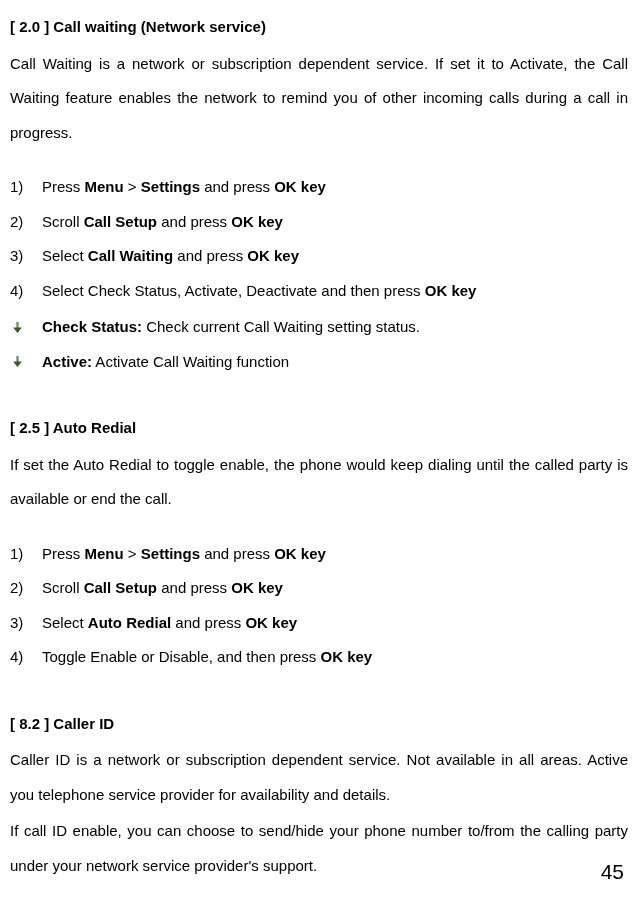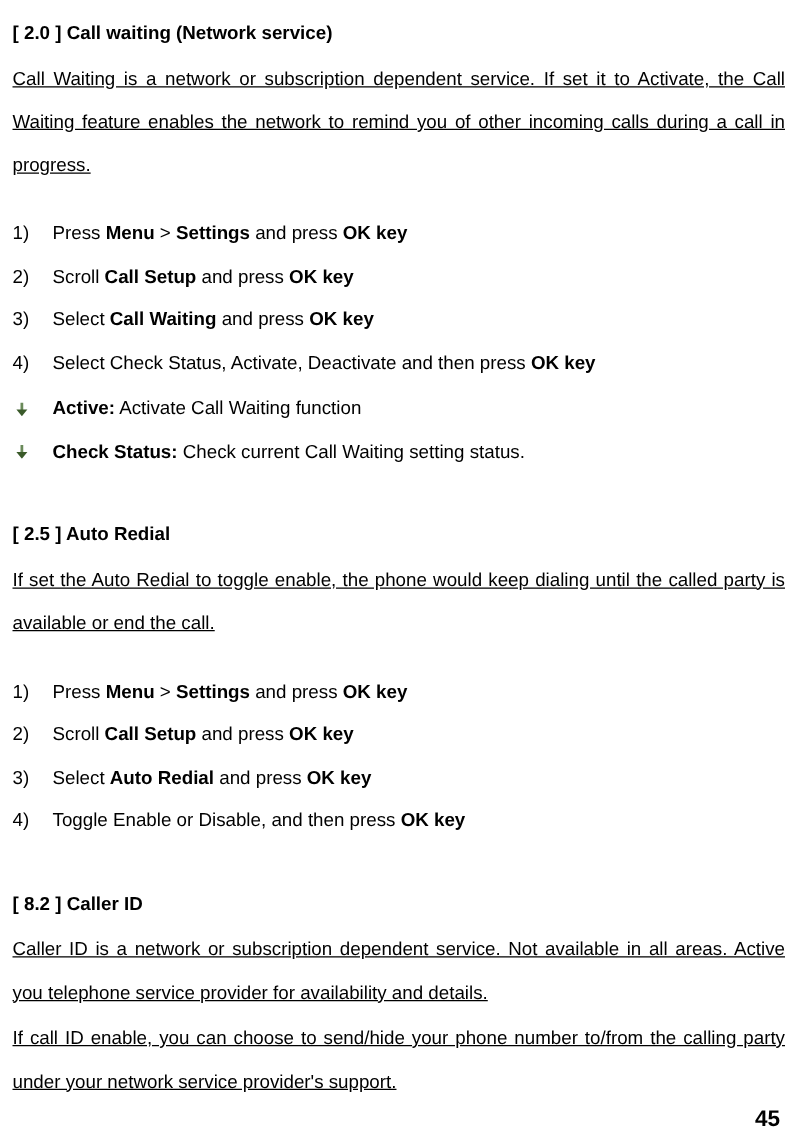--- a/index.html
+++ b/index.html
@@ -18,21 +18,20 @@
       color: #000;
       position: relative;
     }
     .section-heading {
       font-weight: bold;
       margin-bottom: 2px;
     }
     .body-text {
       text-align: justify;
       margin-bottom: 2px;
-      text-decoration: underline;
     }
     .ordered-list {
       margin-top: 20px;
       margin-bottom: 2px;
     }
     .list-item {
       display: flex;
       align-items: baseline;
       margin-bottom: 0;
     }
@@ -63,24 +62,23 @@
       flex: 1;
     }
     .bold {
       font-weight: bold;
     }
     .section-spacer {
       height: 30px;
     }
     .page-number {
       position: absolute;
-      bottom: 0;
+      bottom: 20px;
       right: 14px;
-      font-size: 18px;
-      font-weight: bold;
+      font-size: 21px;
     }
     .arrow-icon svg {
       width: 11px;
       height: 11px;
     }
   </style>
 </head>
 <body>
 
 <div class="section-heading">[ 2.0 ]    Call waiting (Network service)</div>
@@ -106,30 +104,30 @@
 </div>
 
 <div class="bullet-list">
   <div class="bullet-item">
     <span class="bullet-icon arrow-icon">
       <svg viewBox="0 0 10 10">
           <rect x="4" y="0" width="2" height="6" fill="#6a8a5a"></rect>
           <polygon points="1,5 9,5 5,10" fill="#3a5a2a"></polygon>
         </svg>
     </span>
-    <span class="bullet-content"><span class="bold">Active:</span><span> Activate Call Waiting function</span></span>
+    <span class="bullet-content"><span class="bold">Check Status:</span><span> Check current Call Waiting setting status.</span></span>
   </div>
   <div class="bullet-item">
     <span class="bullet-icon arrow-icon">
       <svg viewBox="0 0 10 10">
           <rect x="4" y="0" width="2" height="6" fill="#6a8a5a"></rect>
           <polygon points="1,5 9,5 5,10" fill="#3a5a2a"></polygon>
         </svg>
     </span>
-    <span class="bullet-content"><span class="bold">Check Status:</span><span> Check current Call Waiting setting status.</span></span>
+    <span class="bullet-content"><span class="bold">Active:</span><span> Activate Call Waiting function</span></span>
   </div>
 </div>
 
 <div class="section-spacer"></div>
 
 <div class="section-heading">[ 2.5 ]    Auto Redial</div>
 <div class="body-text">If set the Auto Redial to toggle enable, the phone would keep dialing until the called party is available or end the call.</div>
 
 <div class="ordered-list">
   <div class="list-item">

